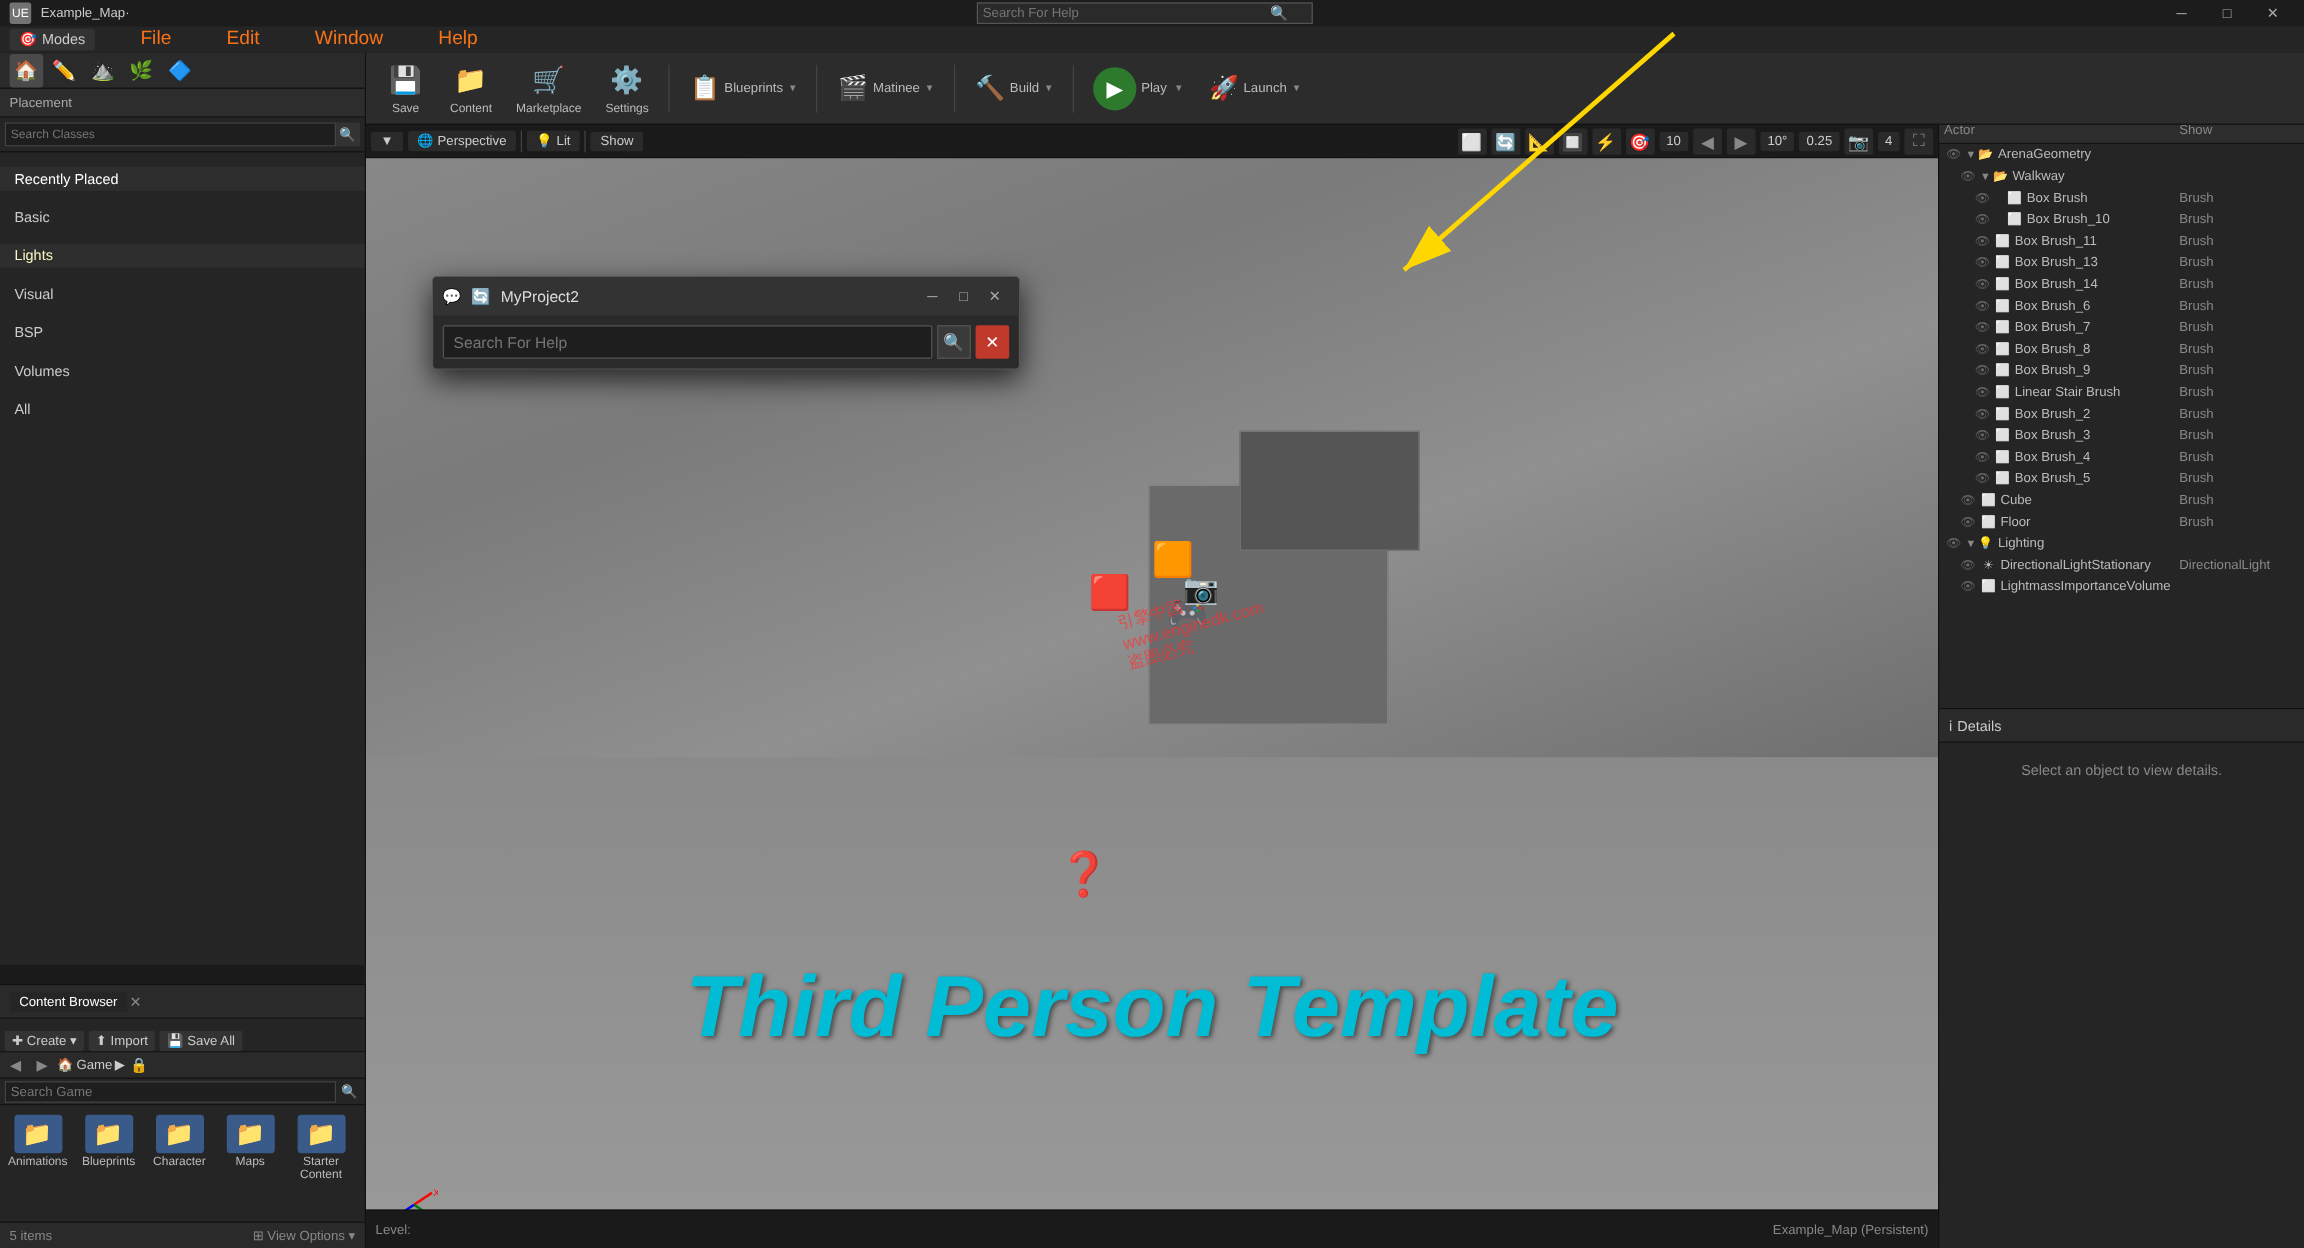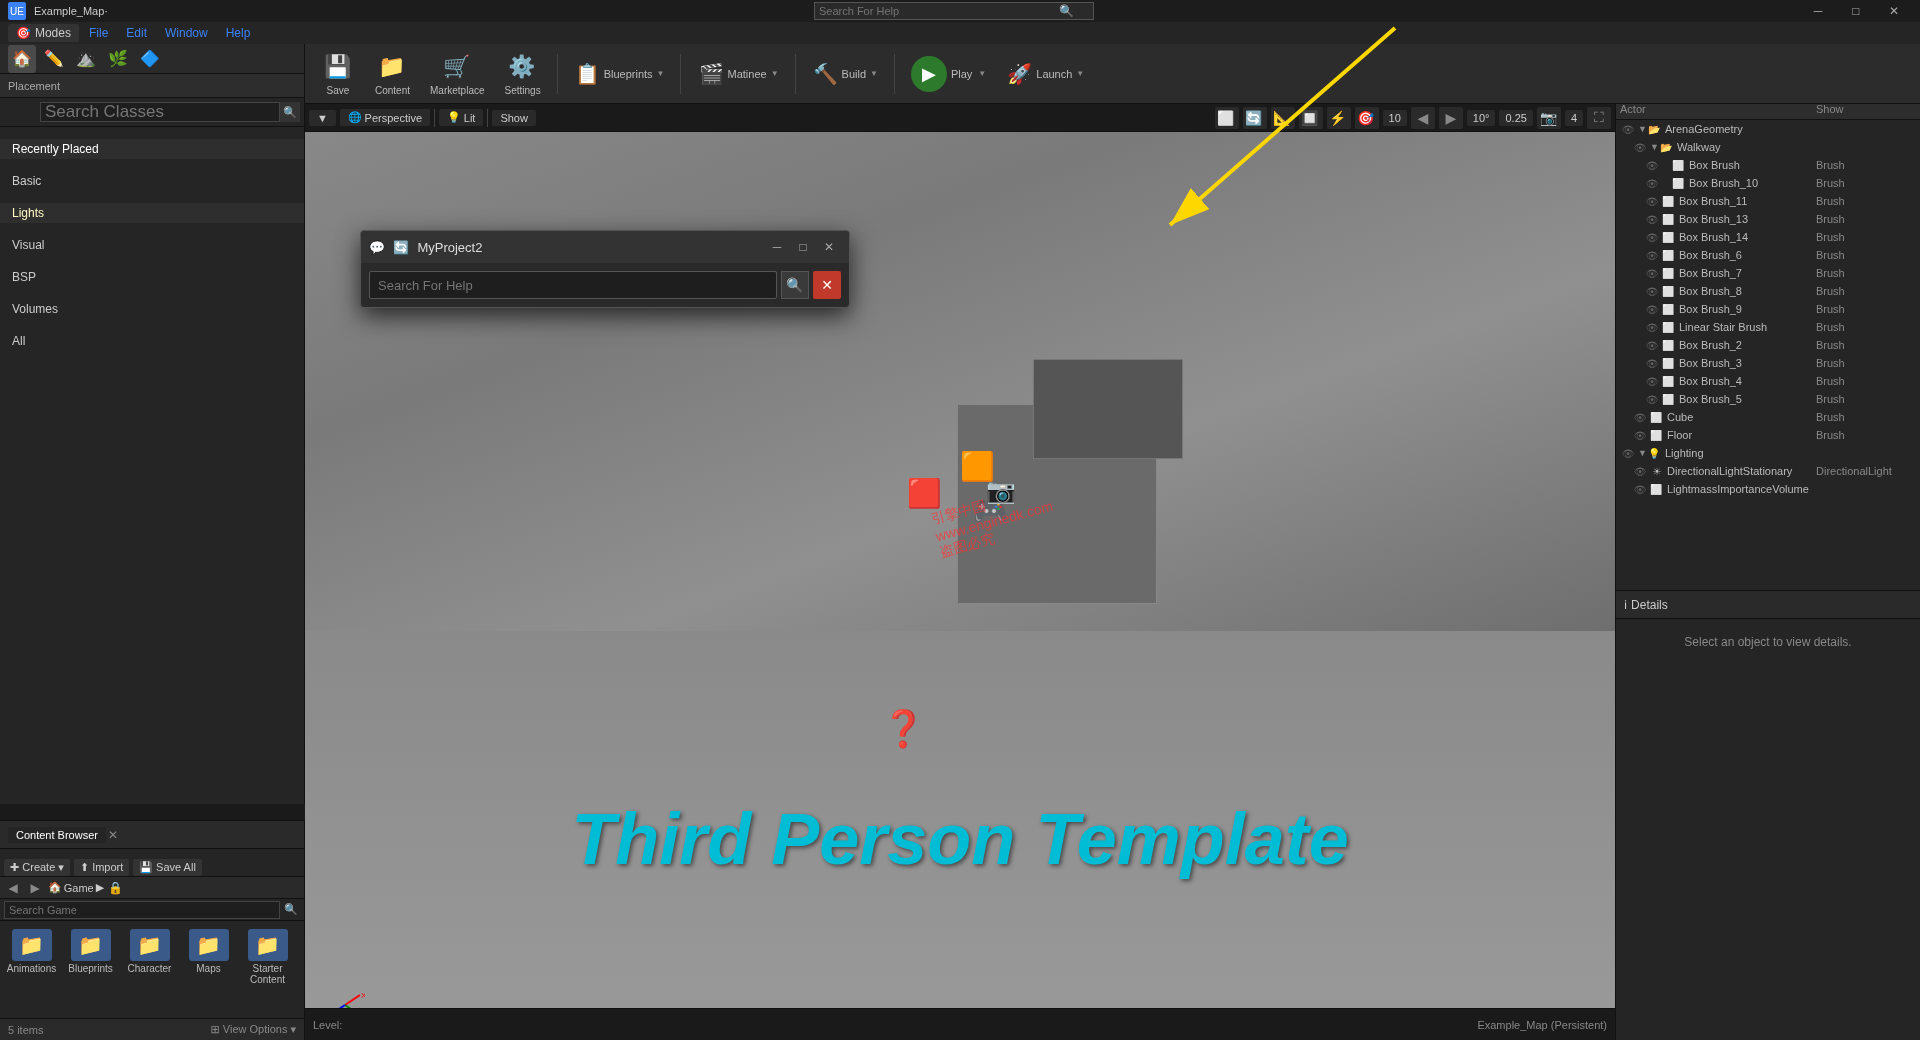--- a/index.html
+++ b/index.html
@@ -1,28 +1,28 @@
 <!DOCTYPE html>
 <html><head>
   <meta charset="utf-8">
   <style>
     * { margin: 0; padding: 0; box-sizing: border-box; }
     body { width: 1920px; height: 1040px; overflow: hidden; background: #1a1a1a; font-family: 'Segoe UI', Arial, sans-serif; font-size: 12px; color: #ccc; user-select: none; }
 
     
     #titlebar { position: absolute; top: 0; left: 0; width: 1920px; height: 22px; background: #1c1c1c; display: flex; align-items: center; justify-content: space-between; padding: 0 8px; z-index: 100; }
     #titlebar .left { display: flex; align-items: center; gap: 8px; }
-    #titlebar .left .ue-logo { width: 18px; height: 18px; background: #3b82f6; border-radius: 2px; display: flex; align-items: center; justify-content: center; font-size: 10px; color: #fff; }
+    #titlebar .left .ue-logo { width: 18px; height: 18px; background: #737373; border-radius: 2px; display: flex; align-items: center; justify-content: center; font-size: 10px; color: #fff; }
     #titlebar .title { color: #ccc; font-size: 11px; }
     #titlebar .right { display: flex; align-items: center; gap: 2px; }
     #titlebar .win-btn { width: 36px; height: 22px; display: flex; align-items: center; justify-content: center; font-size: 12px; color: #aaa; cursor: pointer; }
 
     
     #menubar { position: absolute; top: 22px; left: 0; width: 1920px; height: 22px; background: #252525; display: flex; align-items: center; padding: 0 8px; gap: 2px; z-index: 100; }
-    #menubar .menu-item { padding: 2px 8px; font-size: 12px; color: #3b82f6; cursor: pointer; }
+    #menubar .menu-item { padding: 2px 8px; font-size: 16px; color: #f97316; cursor: pointer; margin-left: 28px; }
     #menubar .modes-btn { display: flex; align-items: center; gap: 4px; padding: 2px 8px; background: #333; border-radius: 2px; cursor: pointer; font-size: 12px; }
 
     
     #toolbar { position: absolute; top: 44px; left: 305px; right: 0; height: 60px; background: #2c2c2c; display: flex; align-items: center; padding: 0 8px; gap: 4px; z-index: 50; border-bottom: 1px solid #111; }
     .toolbar-btn { display: flex; flex-direction: column; align-items: center; justify-content: center; min-width: 50px; height: 52px; padding: 4px 8px; cursor: pointer; border-radius: 3px; gap: 2px; }
     .toolbar-btn .icon { width: 32px; height: 32px; display: flex; align-items: center; justify-content: center; font-size: 22px; }
     .toolbar-btn .label { font-size: 10px; color: #bbb; }
     .toolbar-sep { width: 1px; height: 40px; background: #444; margin: 0 4px; }
     .arrow-down { font-size: 8px; color: #888; margin-left: 2px; }
 
@@ -240,21 +240,21 @@
     <div class="mode-icon active">🏠</div>
     <div class="mode-icon">✏️</div>
     <div class="mode-icon">⛰️</div>
     <div class="mode-icon">🌿</div>
     <div class="mode-icon">🔷</div>
   </div>
 
   <div id="placement-panel">
     <div class="panel-title">Placement</div>
     <div class="search-row">
-      <input type="text" style="flex: 1 1 0%; background: rgb(30, 30, 30); border: 1px solid rgb(68, 68, 68); color: rgb(204, 204, 204); font-size: 17px; padding: 2px 4px; height: 20px; margin-left: 36px;" placeholder="Search Classes">
+      <input type="text" style="flex: 1 1 0%; background: rgb(30, 30, 30); border: 1px solid rgb(68, 68, 68); color: rgb(204, 204, 204); font-size: 10px; padding: 2px 4px; height: 20px;" placeholder="Search Classes">
       <div class="search-btn">🔍</div>
     </div>
     <div class="category-item active">Recently Placed</div>
     <div class="category-item">Basic</div>
     <div class="category-item active" style="color:#fef9c3;">Lights</div>
     <div class="category-item">Visual</div>
     <div class="category-item">BSP</div>
     <div class="category-item">Volumes</div>
     <div class="category-item">All</div>
 

